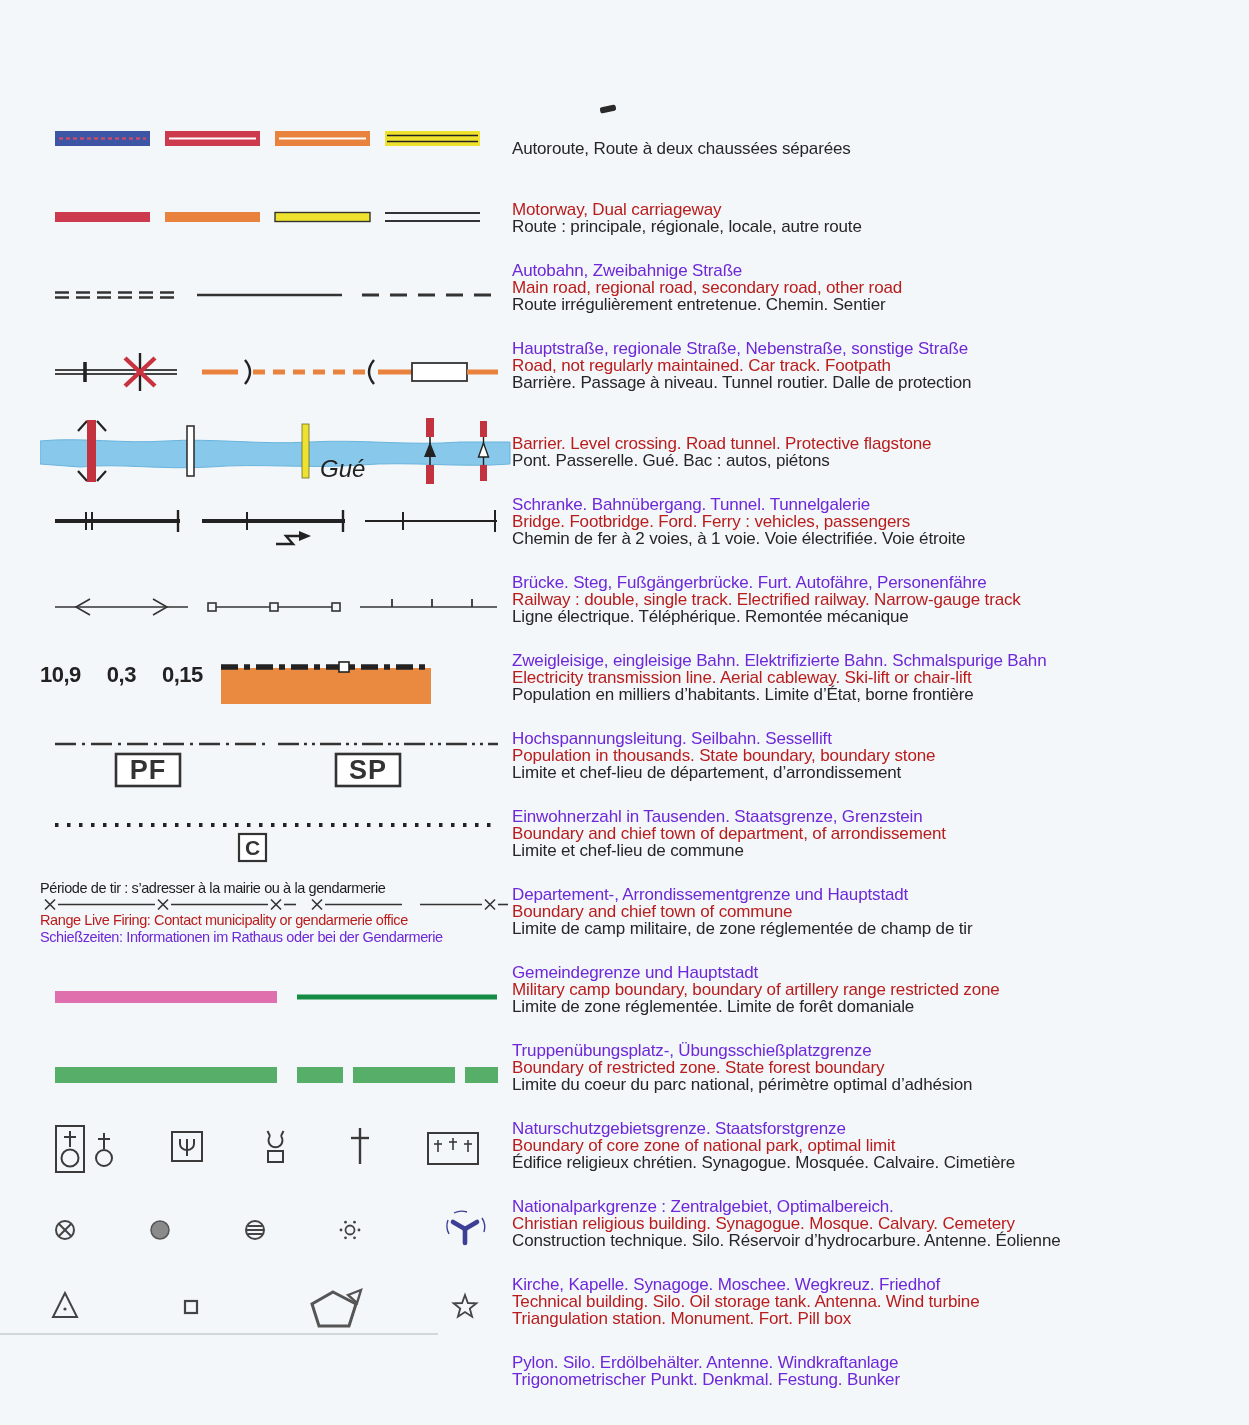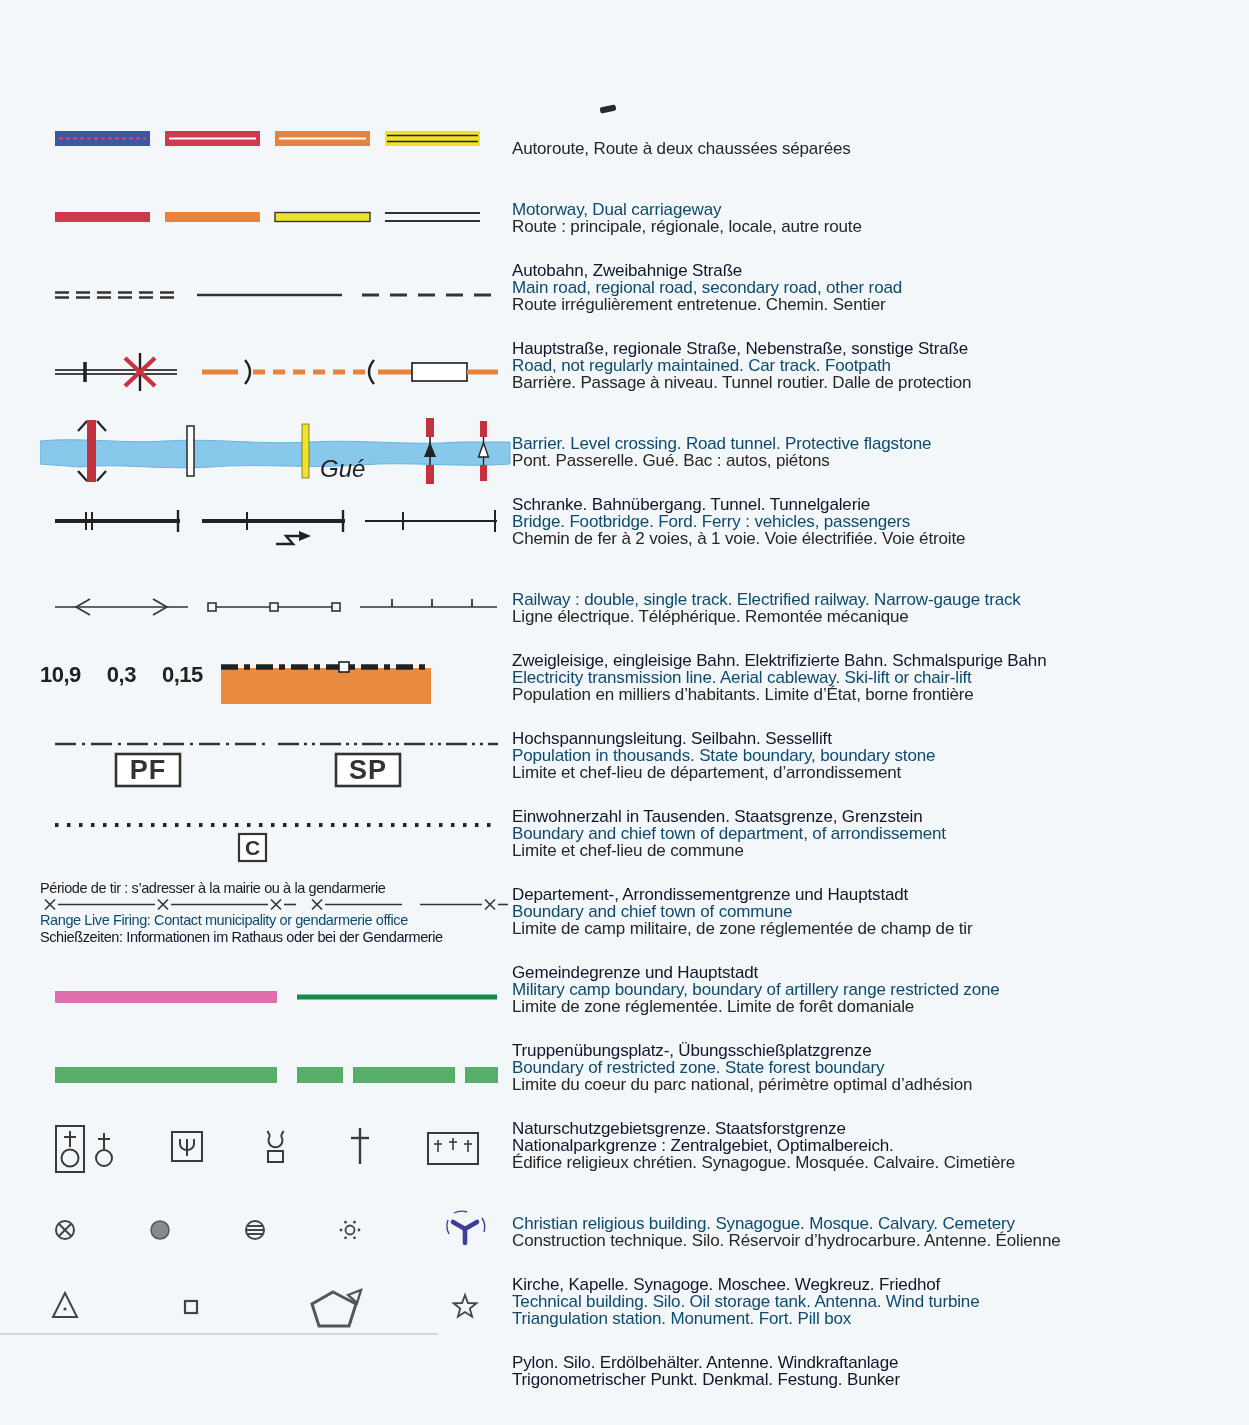--- a/index.html
+++ b/index.html
@@ -9,22 +9,22 @@
     font-family:"Liberation Sans",sans-serif;
     position:relative;overflow:hidden;
   }
   #legend{position:absolute;top:100px;left:0;width:1249px;}
   .row{display:flex;height:78px;padding-left:40px;box-sizing:border-box;}
   .sym{width:472px;flex:none;display:flex;align-items:center;position:relative;}
   .sym.top{align-items:flex-start;}
   .txt{flex:1;padding-top:1px;}
   .l{font-size:17px;line-height:26px;white-space:nowrap;letter-spacing:-0.15px;margin-top:35px;}
   .fr{color:#262626;}
-  .en{color:#0c4a6e;}
-  .de{color:#0f172a;}
+  .en{color:#b91c1c;}
+  .de{color:#6d28d9;}
   .stack{display:block;width:100%;padding-top:0;}
   .small{font-size:14.5px;line-height:17px;letter-spacing:-0.4px;white-space:nowrap;}
   .small.fr{color:#1d1d1d;}
   .popwrap{display:flex;align-items:flex-start;width:100%;}
   .popnums{display:flex;gap:26px;font-size:22px;font-weight:bold;color:#222;padding-top:2px;letter-spacing:-0.5px;}
   svg{display:block;}
   svg text{font-family:"Liberation Sans",sans-serif;}
   .scanline{position:absolute;left:0;top:1333px;width:438px;height:2px;background:#c2cad0;opacity:.7;}
   .speck{position:absolute;left:600px;top:106px;width:16px;height:6px;background:#2a2a2a;border-radius:2px;transform:rotate(-12deg);}
 </style>
@@ -134,20 +134,21 @@
 
         <rect x="440" y="7" width="7" height="16" fill="#c3333f"></rect>
         <rect x="440" y="51" width="7" height="16" fill="#c3333f"></rect>
         <line x1="443.5" y1="23" x2="443.5" y2="51" stroke="#222" stroke-width="1.4"></line>
         <polygon points="443.5,29 438.5,43 448.5,43" fill="#ffffff" stroke="#222" stroke-width="1.4"></polygon>
       </svg>
     </div>
     <div class="txt">
       <div class="l fr">Pont. Passerelle. Gué. Bac : autos, piétons</div>
       <div class="l en">Bridge. Footbridge. Ford. Ferry : vehicles, passengers</div>
+      <div class="l de">Brücke. Steg, Fußgängerbrücke. Furt. Autofähre, Personenfähre</div>
     </div>
   </div>
 
   <div class="row">
     <div class="sym">
       <svg width="472" height="44" viewBox="0 0 472 44">
         <line x1="15" y1="14" x2="140" y2="14" stroke="#222" stroke-width="4"></line>
         <line x1="46" y1="5" x2="46" y2="23" stroke="#222" stroke-width="2"></line>
         <line x1="52" y1="5" x2="52" y2="23" stroke="#222" stroke-width="2"></line>
         <line x1="138" y1="3" x2="138" y2="25" stroke="#222" stroke-width="2.4"></line>
@@ -299,20 +300,21 @@
     <div class="sym">
       <svg width="472" height="22" viewBox="0 0 472 22">
         <rect x="15" y="3" width="222" height="16" fill="#57ae69"></rect>
         <rect x="257" y="3" width="46" height="16" fill="#57ae69"></rect>
         <rect x="313" y="3" width="102" height="16" fill="#57ae69"></rect>
         <rect x="425" y="3" width="33" height="16" fill="#57ae69"></rect>
       </svg>
     </div>
     <div class="txt">
       <div class="l fr">Limite du coeur du parc national, périmètre optimal d’adhésion</div>
+      <div class="l en">Boundary of core zone of national park, optimal limit</div>
       <div class="l de">Nationalparkgrenze : Zentralgebiet, Optimalbereich.</div>
     </div>
   </div>
 
   <div class="row">
     <div class="sym">
       <svg width="472" height="62" viewBox="0 0 472 62" fill="none" stroke="#3a3a3a" stroke-width="2">
 
         <g>
           <rect x="16" y="4" width="28" height="46"></rect>

